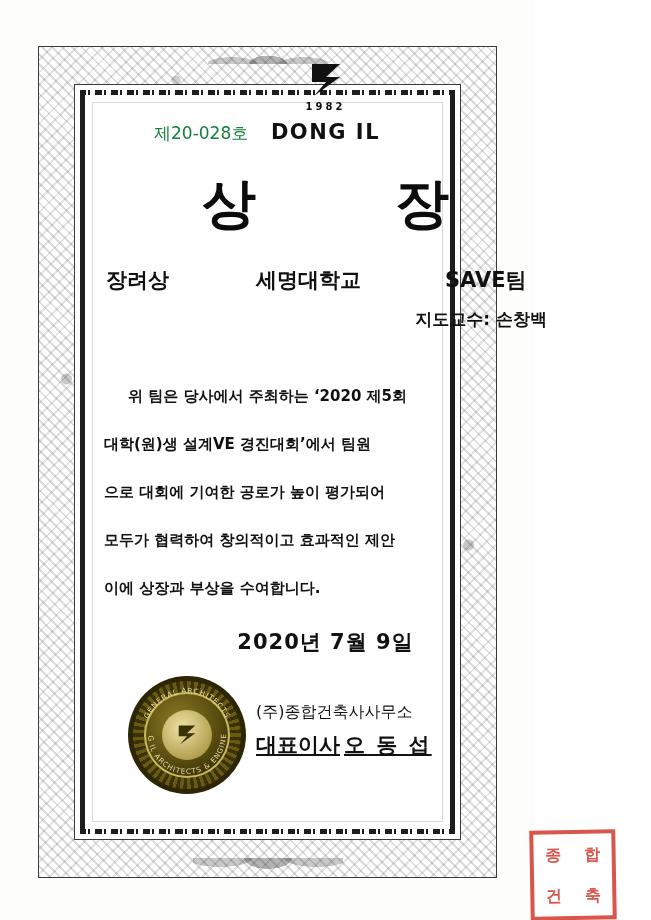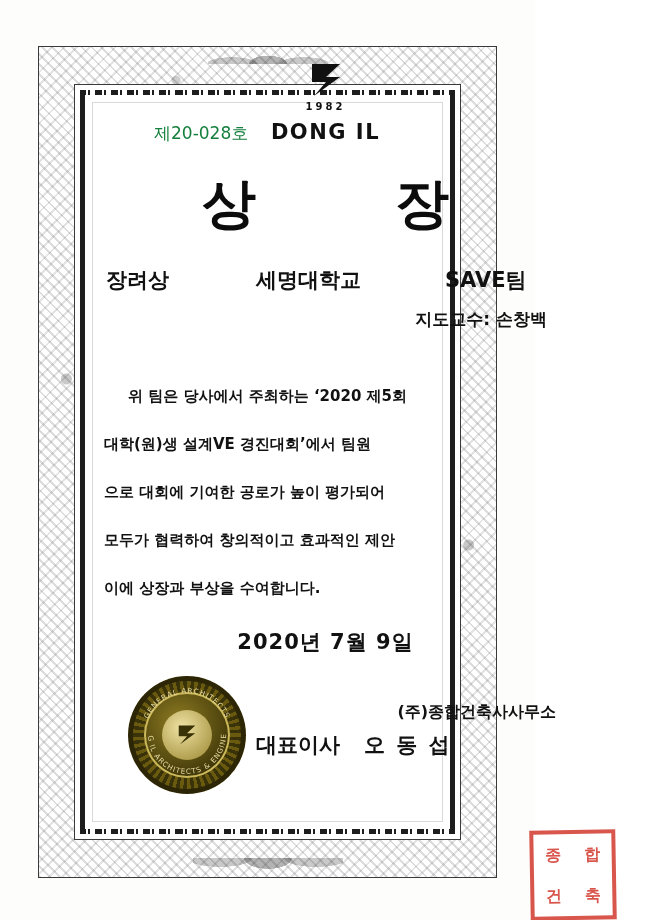--- a/index.html
+++ b/index.html
@@ -269,33 +269,33 @@
 
   
   .signature {
     position: absolute;
     left: 160px;
     top: 596px;
     width: 300px;
   }
   .sig-company {
     font-size: 16px;
-    font-weight: bold;
+    font-weight: normal;
     color: #111;
     letter-spacing: 0px;
-    text-align: right;
   }
   .sig-title-row {
     margin-top: 8px;
     font-size: 21px;
     font-weight: bold;
     color: #111;
     display: flex;
     align-items: baseline;
-    gap: 24px;
+    gap: 4px;
+    text-decoration: underline;
   }
   .sig-name { letter-spacing: 2px; }
 
   
   .red-stamp {
     position: absolute;
     left: 274px;
     top: 128px;
     width: 78px;
     height: 82px;

